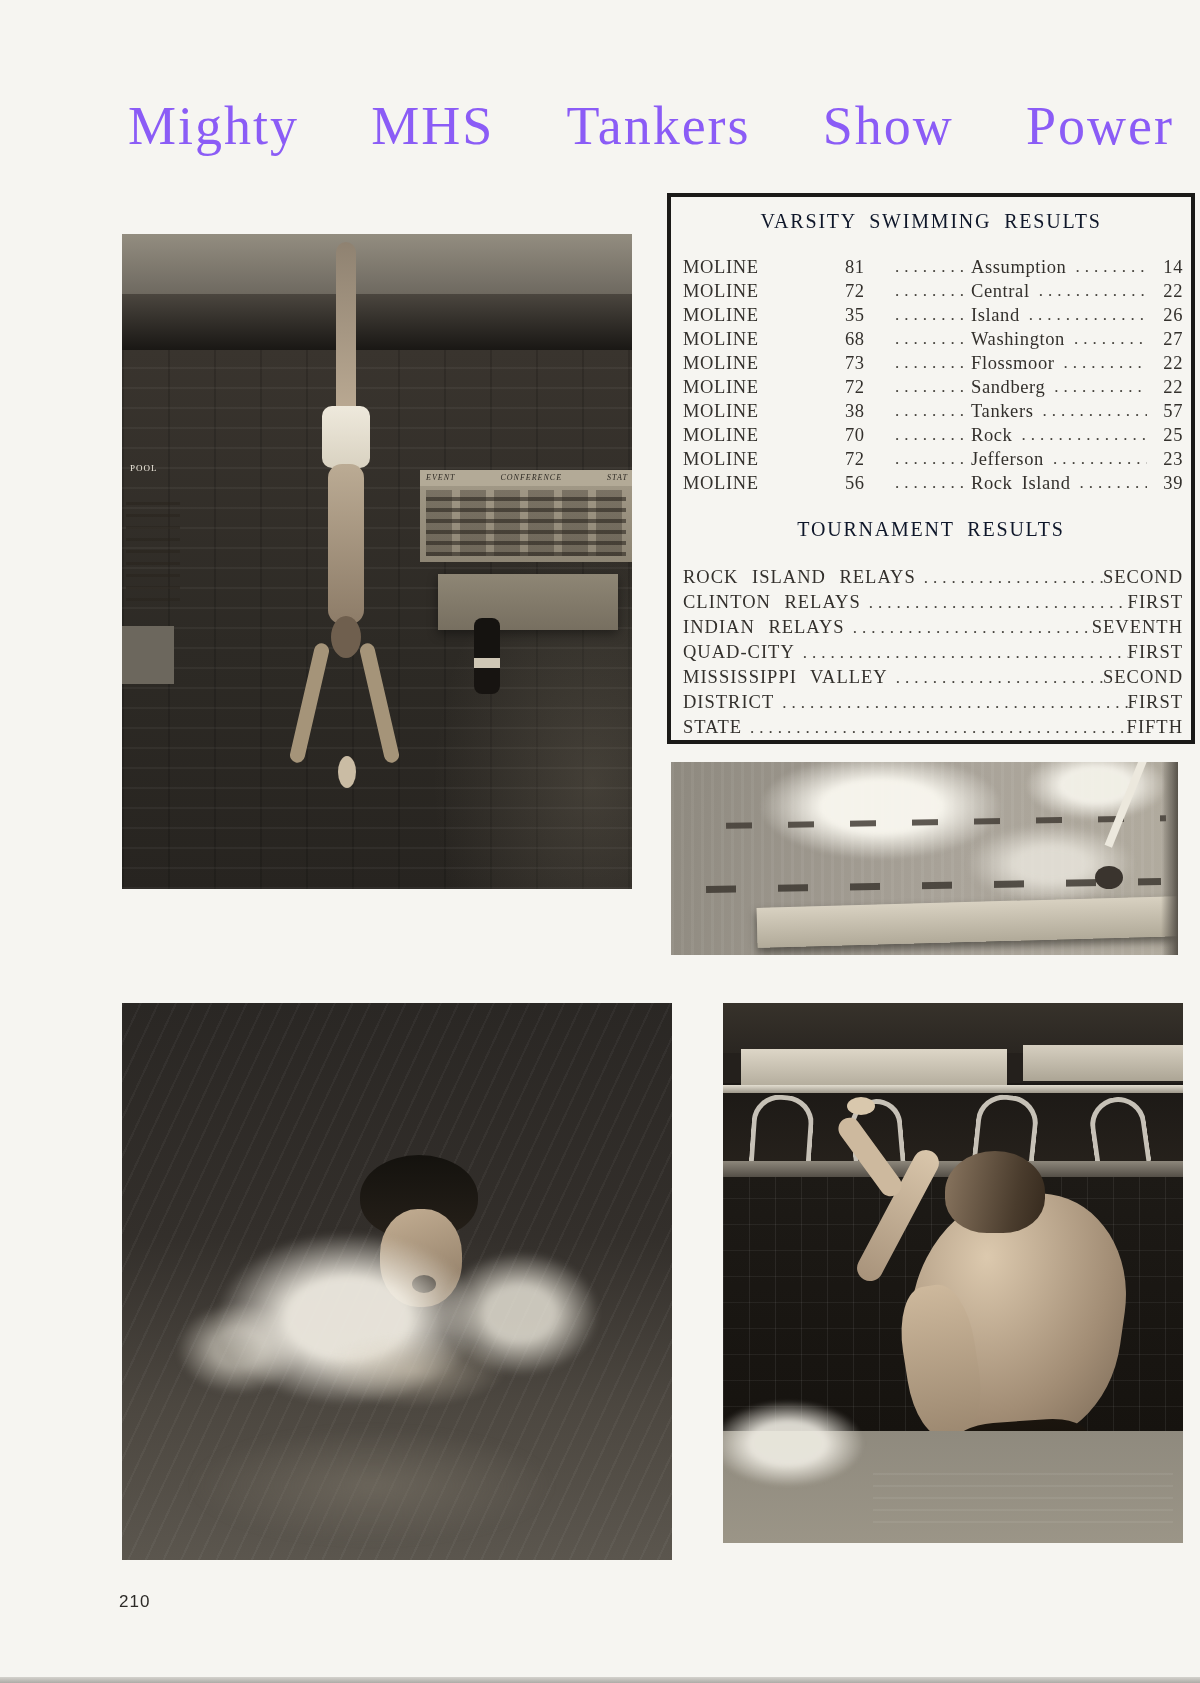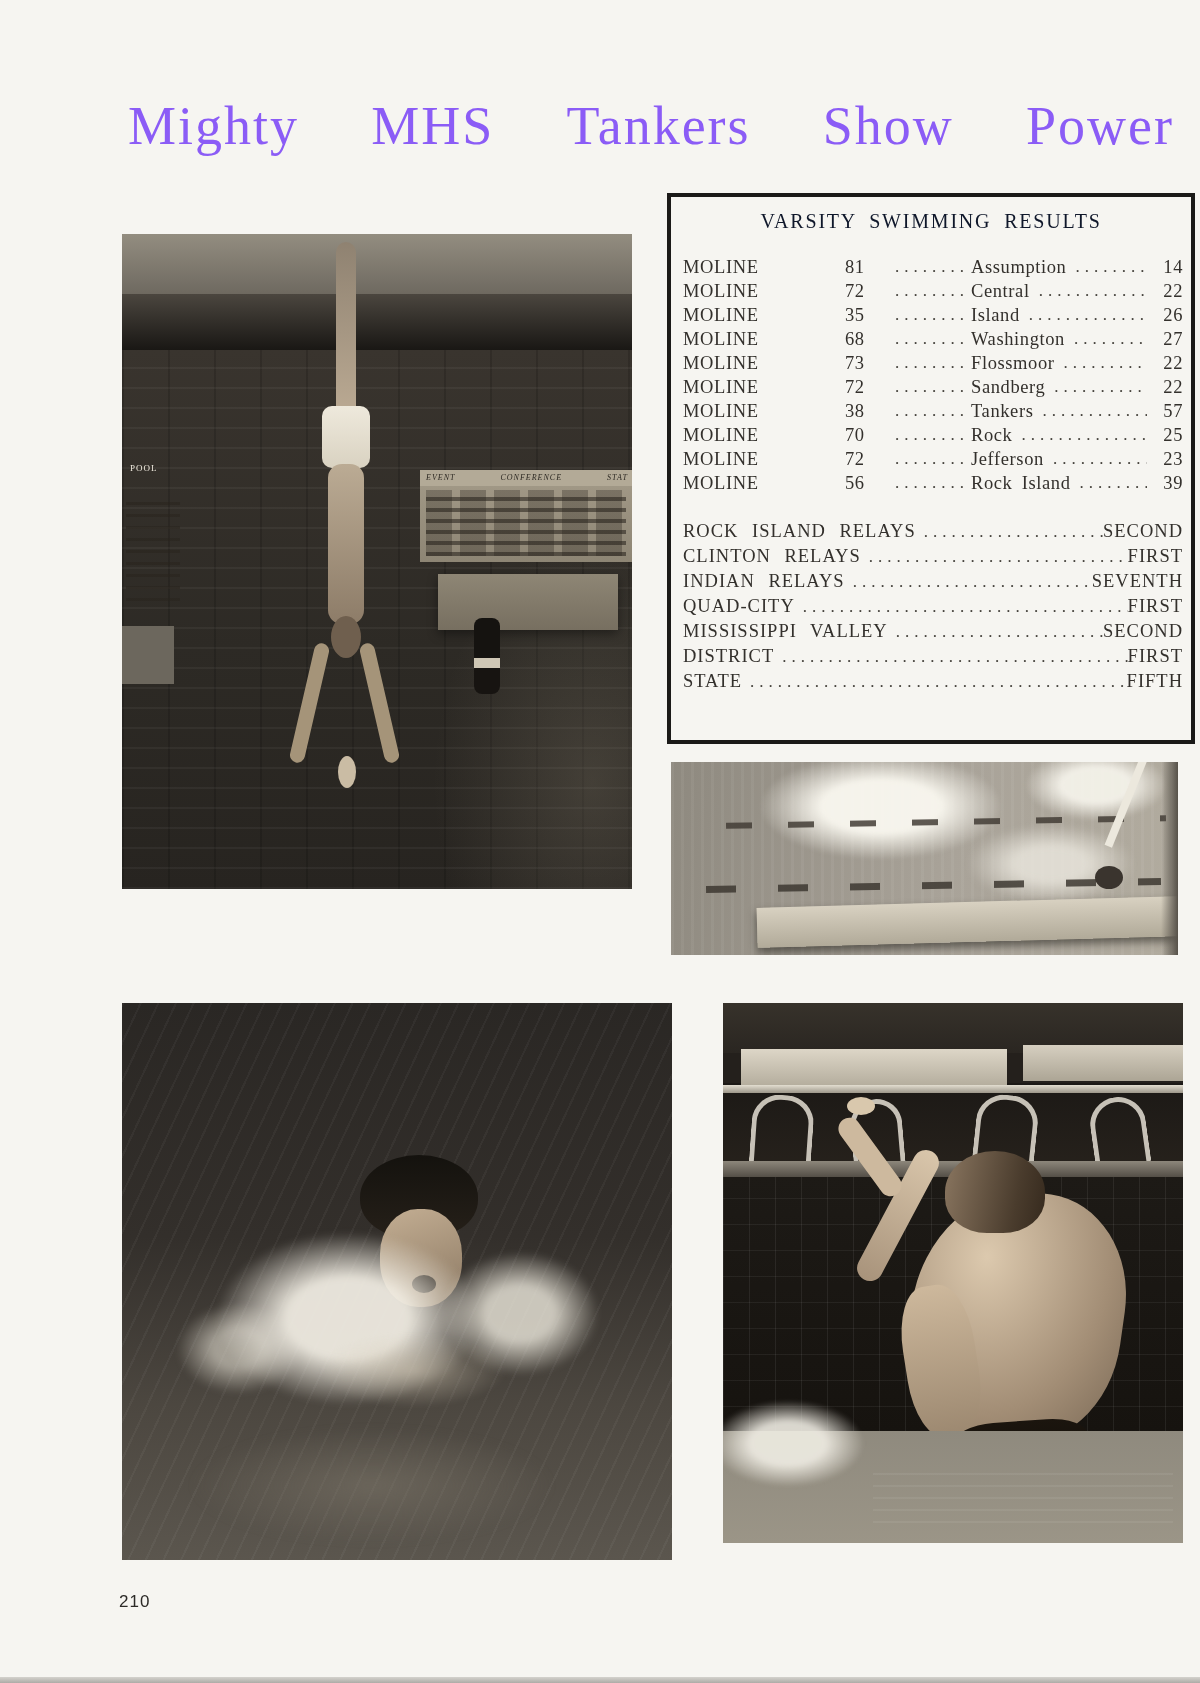--- a/index.html
+++ b/index.html
@@ -307,20 +307,21 @@
       <div class="v-row">
         <span class="c-home">MOLINE</span>
         <span class="c-hscore">56</span>
         <span class="c-dots1">........</span>
         <span class="c-opp">Rock Island</span>
         <span class="c-dots2">..................</span>
         <span class="c-oscore">39</span>
       </div>
     </div>
 
+    <div class="box-title t-title">TOURNAMENT RESULTS</div>
 
     <div class="t-rows">
       <div class="t-row">
         <span class="t-name">ROCK ISLAND RELAYS</span>
         <span class="t-dots">............................................</span>
         <span class="t-result">SECOND</span>
       </div>
       <div class="t-row">
         <span class="t-name">CLINTON RELAYS</span>
         <span class="t-dots">............................................</span>

